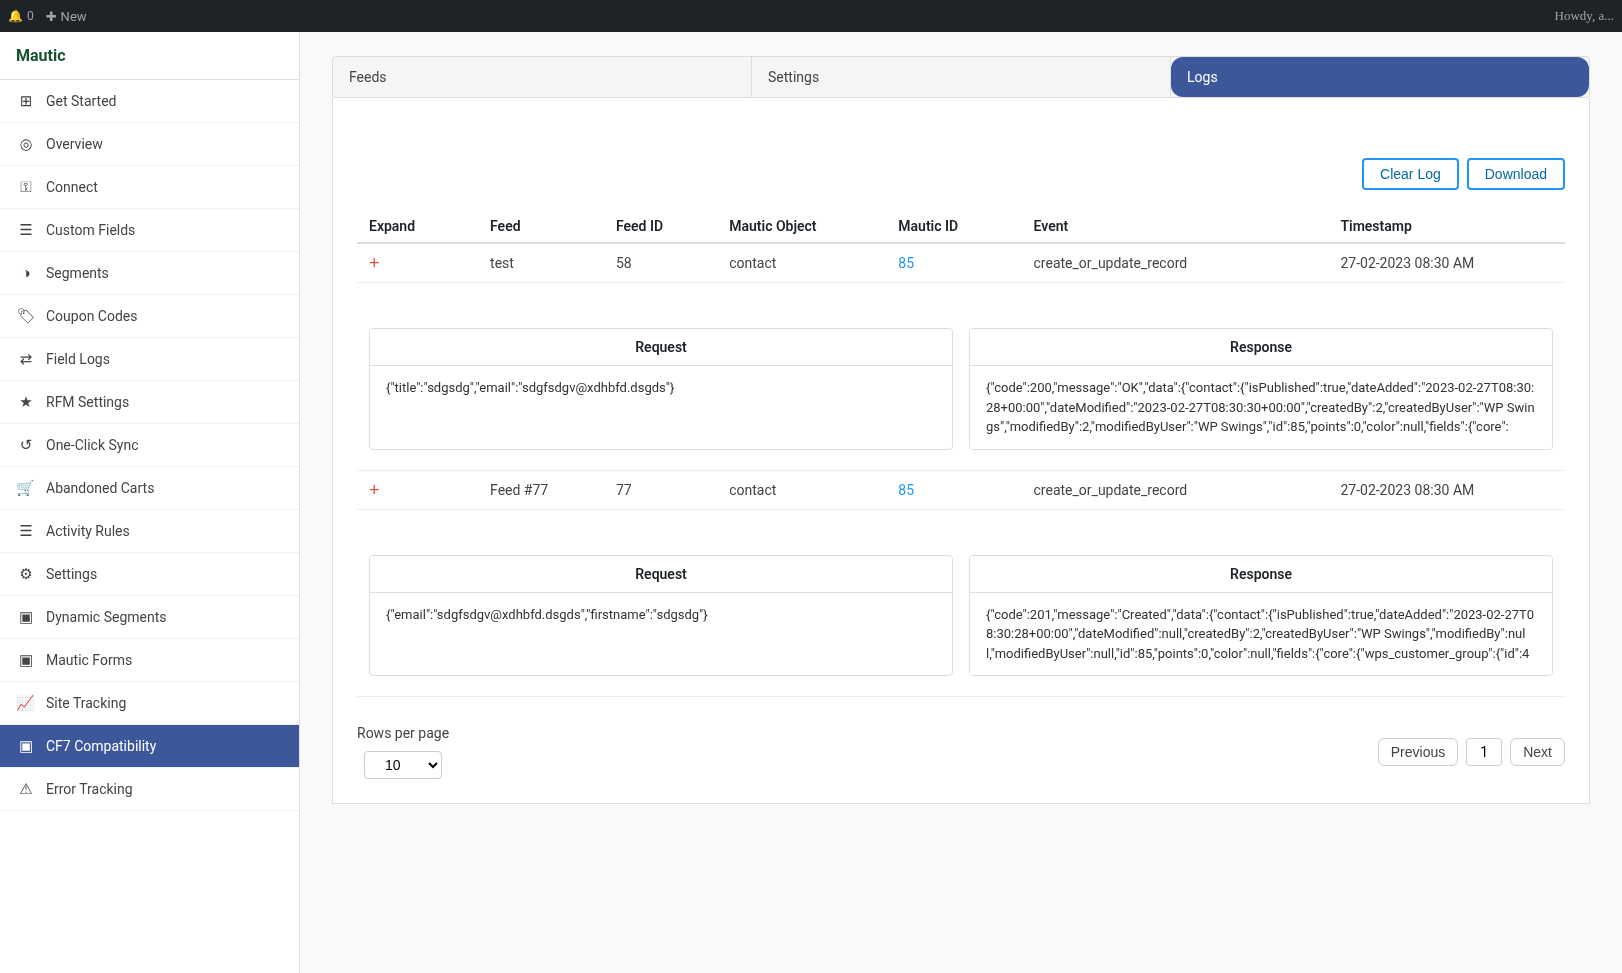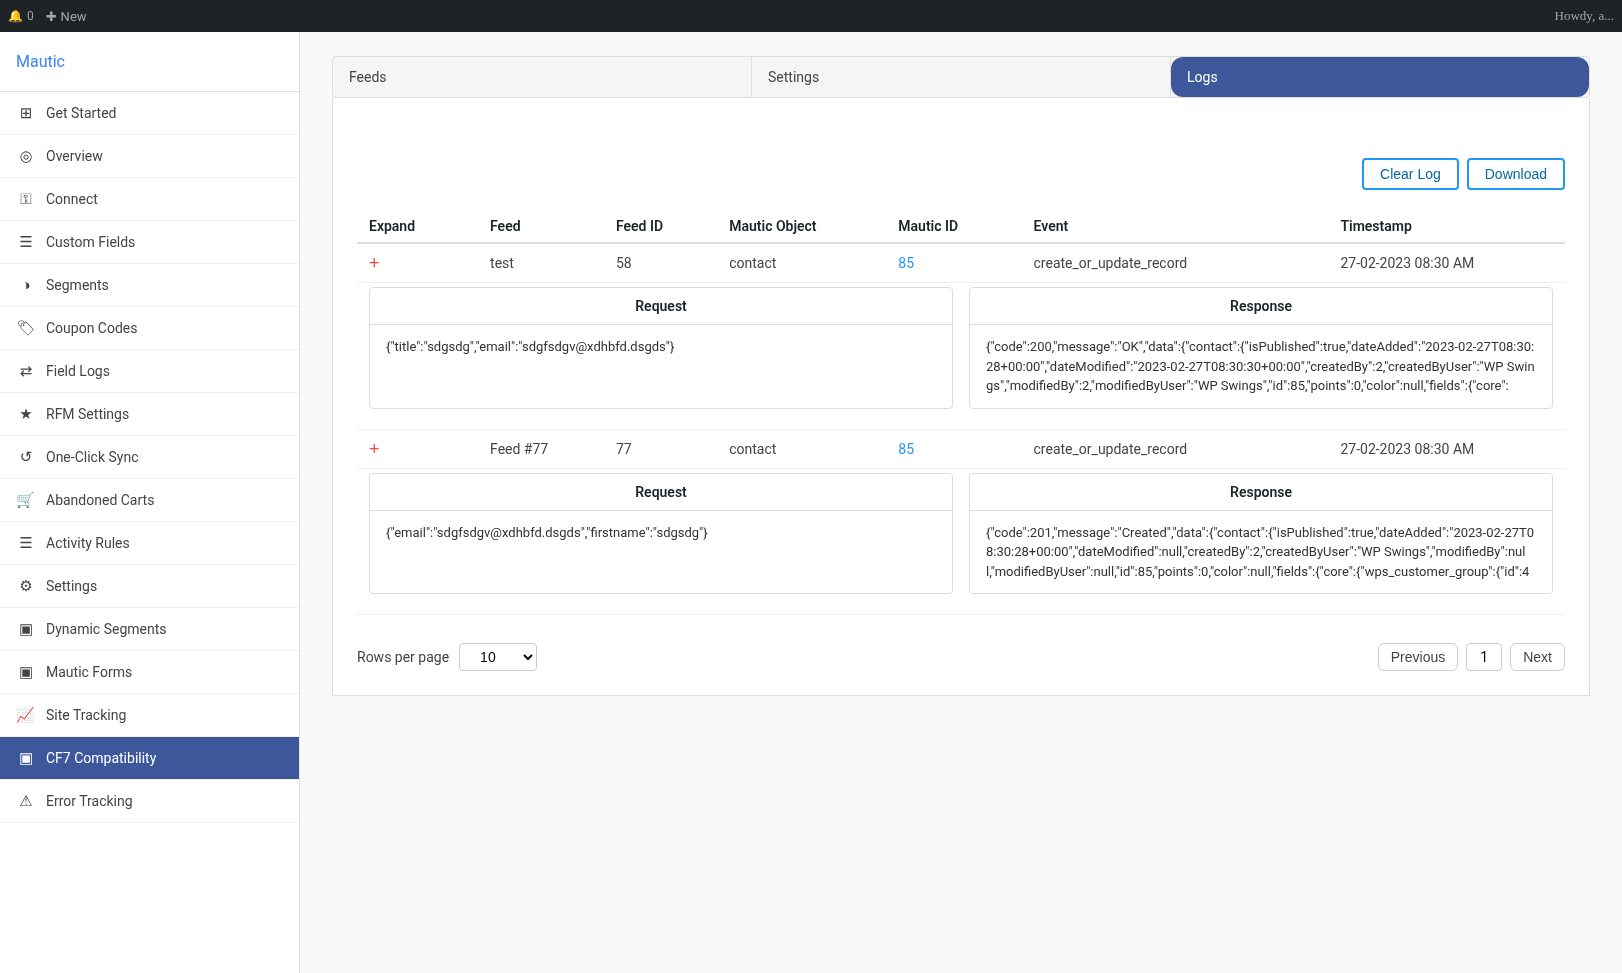--- a/index.html
+++ b/index.html
@@ -30,24 +30,24 @@
 
     
     .sidebar {
       width: 300px;
       background: #fff;
       border-right: 1px solid #e0e0e0;
       overflow-y: auto;
       flex-shrink: 0;
     }
     .sidebar-brand {
-      padding: 20px 16px;
+      padding: 14px 16px;
       font-size: 16px;
-      font-weight: 400;
-      color: #3b82f6;
+      font-weight: 700;
+      color: #14532d;
       border-bottom: 1px solid #e0e0e0;
     }
     .sidebar-item {
       display: flex;
       align-items: center;
       gap: 10px;
       padding: 12px 16px;
       color: #444;
       cursor: pointer;
       border-bottom: 1px solid #f0f0f0;
@@ -160,20 +160,21 @@
     .link-blue { color: #2196f3; text-decoration: none; }
 
     
     .req-res-row td {
       padding: 0 0 16px 0;
     }
     .req-res-container {
       display: flex;
       gap: 16px;
       padding: 4px 12px;
+      margin-top: 41px;
     }
     .req-res-panel {
       flex: 1;
       border: 1px solid #ddd;
       border-radius: 4px;
       overflow: hidden;
     }
     .req-res-panel-header {
       background: #fff;
       padding: 10px 16px;
@@ -204,20 +205,21 @@
       justify-content: space-between;
       padding: 12px 0 0;
       margin-top: 8px;
     }
     .rows-per-page {
       display: flex;
       align-items: center;
       gap: 10px;
       font-size: 14px;
       color: #444;
+      flex-direction: column;
     }
     .rows-select {
       border: 1px solid #ccc;
       border-radius: 4px;
       padding: 4px 16px;
       font-size: 14px;
       background: #fff;
       cursor: pointer;
     }
     .pagination-controls {

